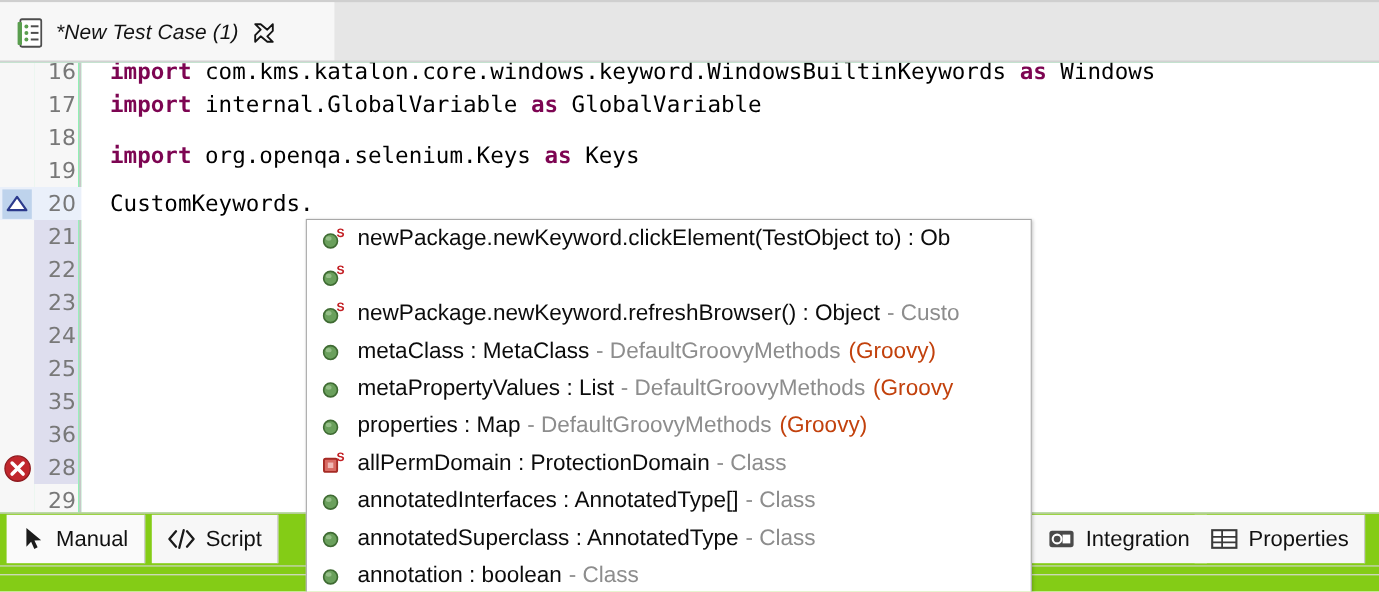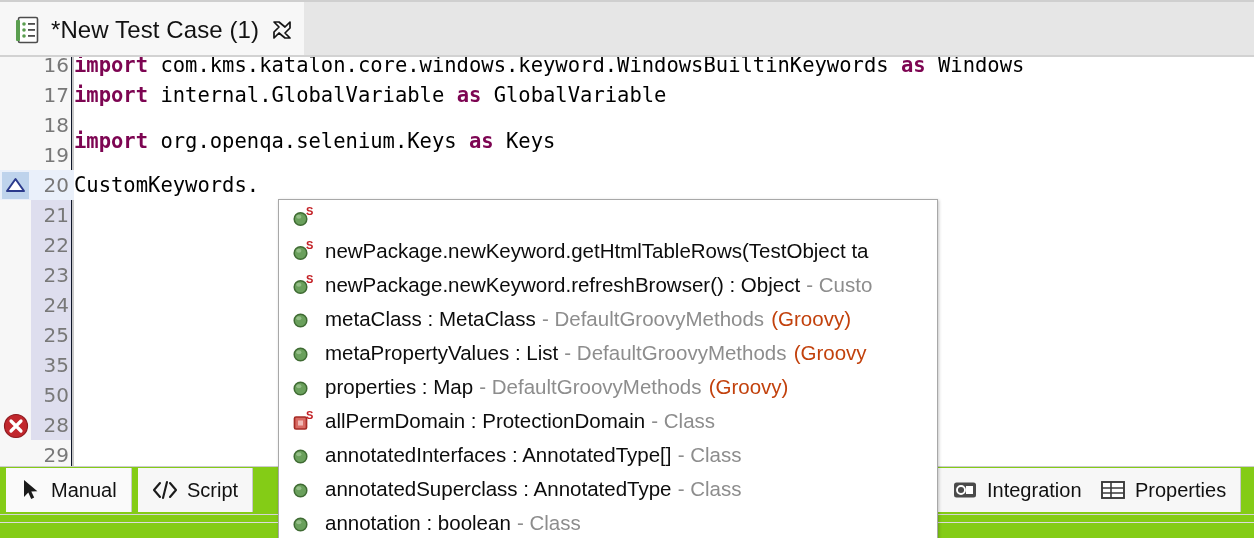--- a/index.html
+++ b/index.html
@@ -30,34 +30,35 @@
   .tab-active {
     position: absolute; left: 0; top: 2px;
     width: 304px; height: 55px;
     background: #f7f7f7;
     display: flex; align-items: center;
     padding-left: 14px;
     box-sizing: border-box;
   }
   .tab-active .tab-icon { width: 26px; height: 28px; flex: 0 0 auto; margin-right: 11px; }
   .tab-title {
-    font-size: 24px; color: #121212; letter-spacing: 0.1px;
+    font-size: 19px; color: #121212; letter-spacing: 0.1px;
     white-space: nowrap;
+    font-style: italic;
   }
   .tab-close { margin-left: 12px; width: 22px; height: 22px; flex: 0 0 auto; cursor: pointer; }
   .tabbar-botline {
     position: absolute; left: 0; bottom: 0; width: 1254px; height: 2px;
     background: #d2d2d2;
   }
 
   
   .editor {
     position: absolute; left: 0; top: 57px;
     width: 1254px; height: 409px;
-    background: #0f172a;
+    background: #86efac;
     overflow: hidden;
   }
   .gutter-marker-col {
     position: absolute; left: 0; top: 0; width: 31px; height: 409px;
     background: #f7f7f7;
     border-right: 0px;
   }
   .gutter-num-col {
     position: absolute; left: 31px; top: 0; width: 40px; height: 409px;
     background: #f7f7f7;
@@ -85,20 +86,21 @@
     left: 0; width: 1254px;
   }
 
   .line {
     position: absolute; left: 0;
     height: 30px; line-height: 30px;
     font-family: "DejaVu Sans Mono", monospace;
     font-size: 20.5px;
     color: #000000;
     white-space: pre;
+    padding-left: 26px;
   }
   .kw { color: #7d0552; font-weight: bold; }
 
   .lnum {
     position: absolute; left: 31px; width: 38px;
     height: 30px; line-height: 30px;
     text-align: right;
     font-family: "DejaVu Sans", sans-serif;
     font-size: 20px;
     color: #787878;
@@ -221,21 +223,21 @@
         <div class="lnum" style="top: 23px;">17</div>
         <div class="lnum" style="top: 53px;">18</div>
         <div class="lnum" style="top: 83px;">19</div>
         <div class="lnum" style="top: 113px;">20</div>
         <div class="lnum" style="top: 143px;">21</div>
         <div class="lnum" style="top: 173px;">22</div>
         <div class="lnum" style="top: 203px;">23</div>
         <div class="lnum" style="top: 233px;">24</div>
         <div class="lnum" style="top: 263px;">25</div>
         <div class="lnum" style="top: 293px;">35</div>
-        <div class="lnum" style="top: 323px;">50</div>
+        <div class="lnum" style="top: 323px;">36</div>
         <div class="lnum" style="top: 353px;">28</div>
         <div class="lnum" style="top: 383px;">29</div>
       </div>
     <div id="line-markers">
         <div class="marker-tri" style="top: 115px;"><svg width="27" height="27" viewBox="0 0 27 27">
             <rect x="0" y="0" width="27" height="27" fill="#bed3ec"></rect>
             <path d="M13.5 7 L22 19 L5 19 Z" fill="#ffffff" stroke="#2b3a8c" stroke-width="2" stroke-linejoin="round"></path>
           </svg></div>
         <div class="marker-err" style="top: 356px;"><svg width="26" height="26" viewBox="0 0 26 26">
             <circle cx="13" cy="13" r="11.5" fill="#c1272d" stroke="#8e1b20" stroke-width="1.2"></circle>
@@ -309,28 +311,28 @@
   </div>
 
   <div class="ac-popup">
     <div id="ac-rows">
         <div class="ac-row">
           <span class="ac-icon"><svg width="24" height="22" viewBox="0 0 24 22">
               <circle cx="7.5" cy="13" r="6.3" fill="#6aa05c" stroke="#3f6b33" stroke-width="1.5"></circle>
               <ellipse cx="5.8" cy="10.8" rx="2.6" ry="2" fill="#9cc38f" opacity="0.85"></ellipse>
               <text x="13" y="9" font-family="Liberation Sans, sans-serif" font-size="11" font-weight="bold" fill="#c32025">S</text>
             </svg></span>
+          <span class="ac-label">newPackage.newKeyword.clickElement(TestObject to) : Ob</span>
         </div>
         <div class="ac-row">
           <span class="ac-icon"><svg width="24" height="22" viewBox="0 0 24 22">
               <circle cx="7.5" cy="13" r="6.3" fill="#6aa05c" stroke="#3f6b33" stroke-width="1.5"></circle>
               <ellipse cx="5.8" cy="10.8" rx="2.6" ry="2" fill="#9cc38f" opacity="0.85"></ellipse>
               <text x="13" y="9" font-family="Liberation Sans, sans-serif" font-size="11" font-weight="bold" fill="#c32025">S</text>
             </svg></span>
-          <span class="ac-label">newPackage.newKeyword.getHtmlTableRows(TestObject ta</span>
         </div>
         <div class="ac-row">
           <span class="ac-icon"><svg width="24" height="22" viewBox="0 0 24 22">
               <circle cx="7.5" cy="13" r="6.3" fill="#6aa05c" stroke="#3f6b33" stroke-width="1.5"></circle>
               <ellipse cx="5.8" cy="10.8" rx="2.6" ry="2" fill="#9cc38f" opacity="0.85"></ellipse>
               <text x="13" y="9" font-family="Liberation Sans, sans-serif" font-size="11" font-weight="bold" fill="#c32025">S</text>
             </svg></span>
           <span class="ac-label">newPackage.newKeyword.refreshBrowser() : Object</span>
           <span class="ac-owner"> - Custo</span>
         </div>

